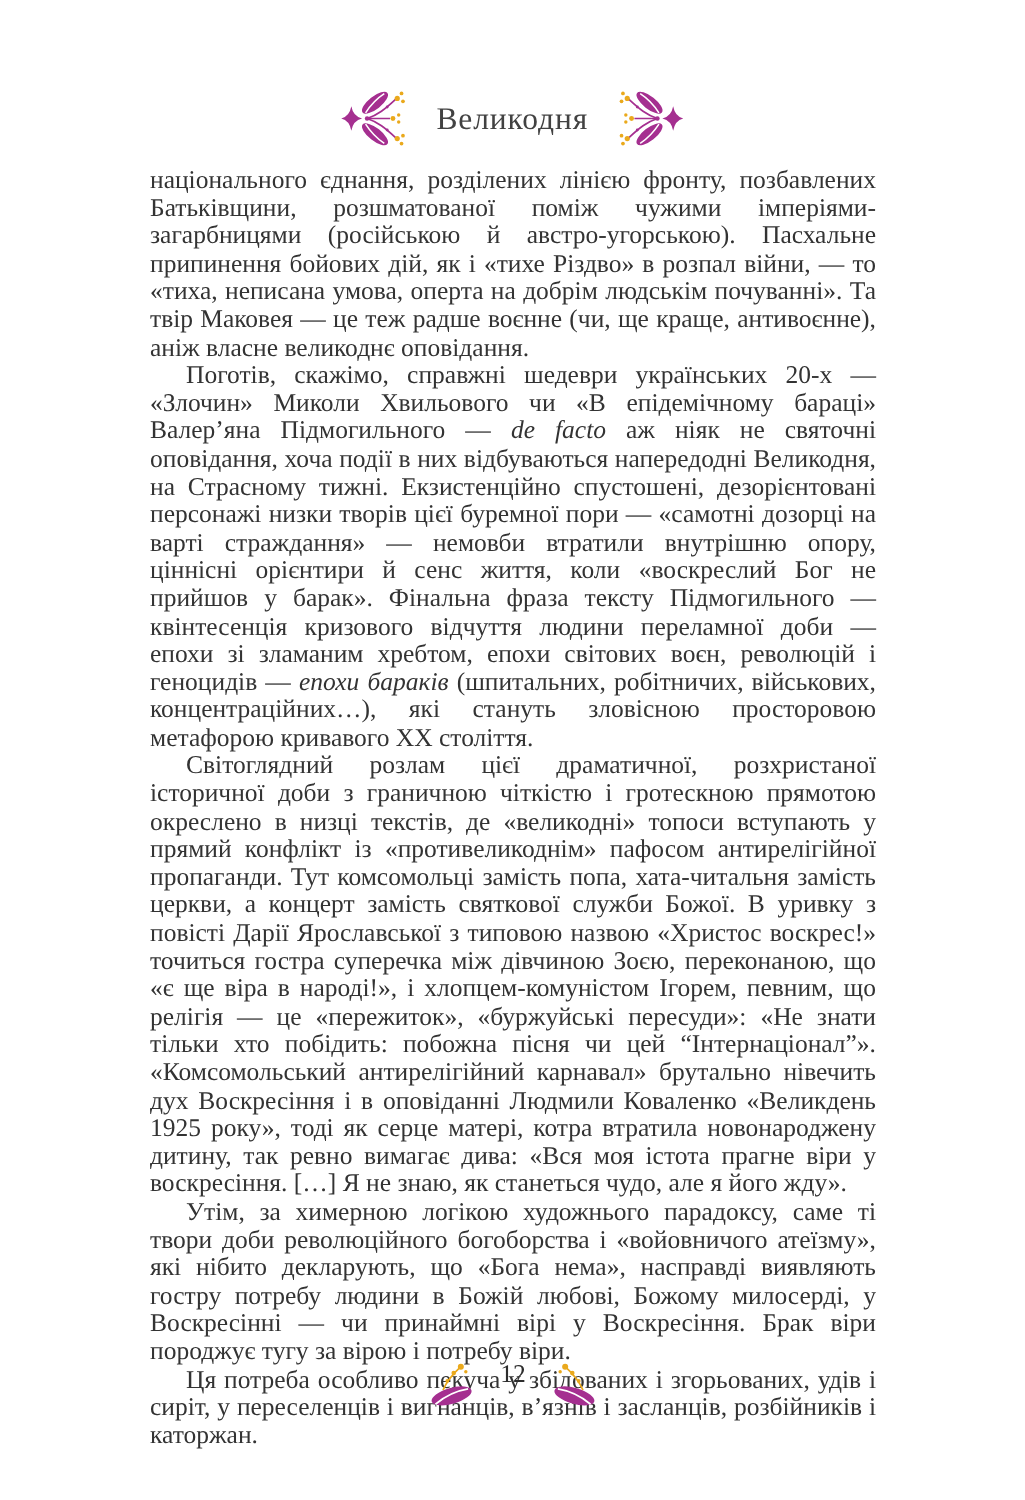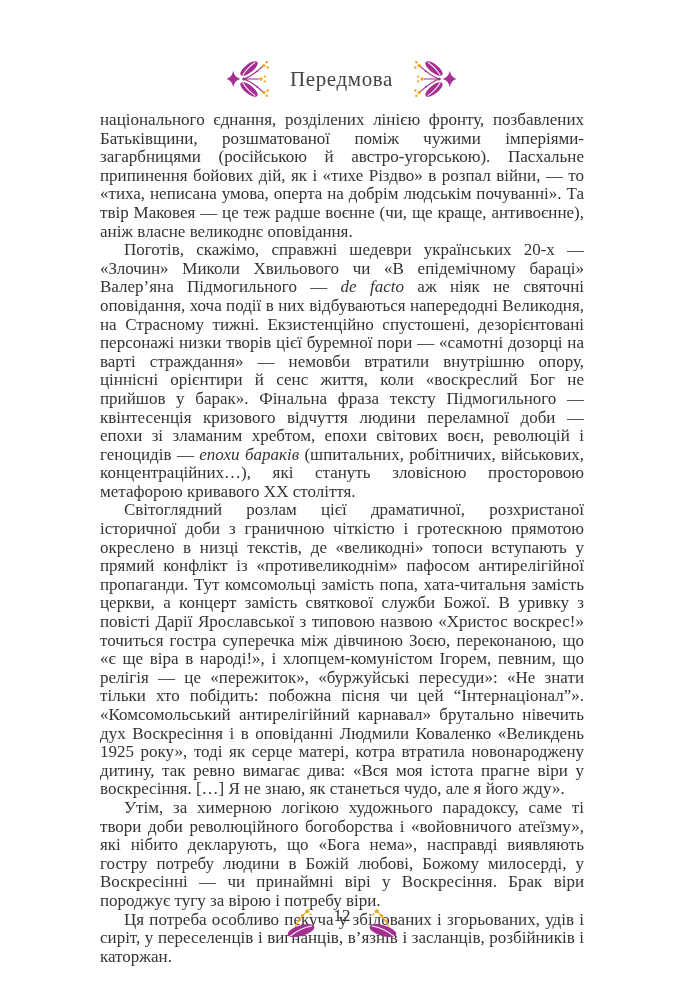--- a/index.html
+++ b/index.html
@@ -109,21 +109,21 @@
       <circle class="ink-gold" cx="43.5" cy="11" r="1.3"></circle>
       <circle class="ink-gold" cx="42.5" cy="5.5" r="1.3"></circle>
       <circle class="ink-gold" cx="39.5" cy="37" r="1.8"></circle>
       <circle class="ink-gold" cx="43.5" cy="35" r="1.3"></circle>
       <circle class="ink-gold" cx="42.5" cy="40.5" r="1.3"></circle>
       <circle class="ink-gold" cx="36.5" cy="23" r="1.7"></circle>
       <circle class="ink-gold" cx="40.5" cy="20.5" r="1.2"></circle>
       <circle class="ink-gold" cx="40.5" cy="25.5" r="1.2"></circle>
     </svg>
 
-    <h1 class="chapter-title">Передмова</h1>
+    <h1 class="chapter-title">Великодня</h1>
 
     <svg class="fleuron mirrored" viewBox="0 0 48 46" aria-hidden="true">
       <path class="ink-magenta" d="M7.5 14.5 Q8.8 21.6 15 23 Q8.8 24.4 7.5 31.5 Q6.2 24.4 0.5 23 Q6.2 21.6 7.5 14.5 Z"></path>
       <g transform="rotate(-38 24 12)">
         <ellipse class="ink-magenta" cx="24" cy="12" rx="11" ry="4.4"></ellipse>
         <path d="M14.5 13.5 Q24 10.2 33 11" stroke="#ffffff" stroke-width="1.1" fill="none"></path>
       </g>
       <g transform="rotate(38 24 34)">
         <ellipse class="ink-magenta" cx="24" cy="34" rx="11" ry="4.4"></ellipse>
         <path d="M14.5 32.5 Q24 35.8 33 35" stroke="#ffffff" stroke-width="1.1" fill="none"></path>

